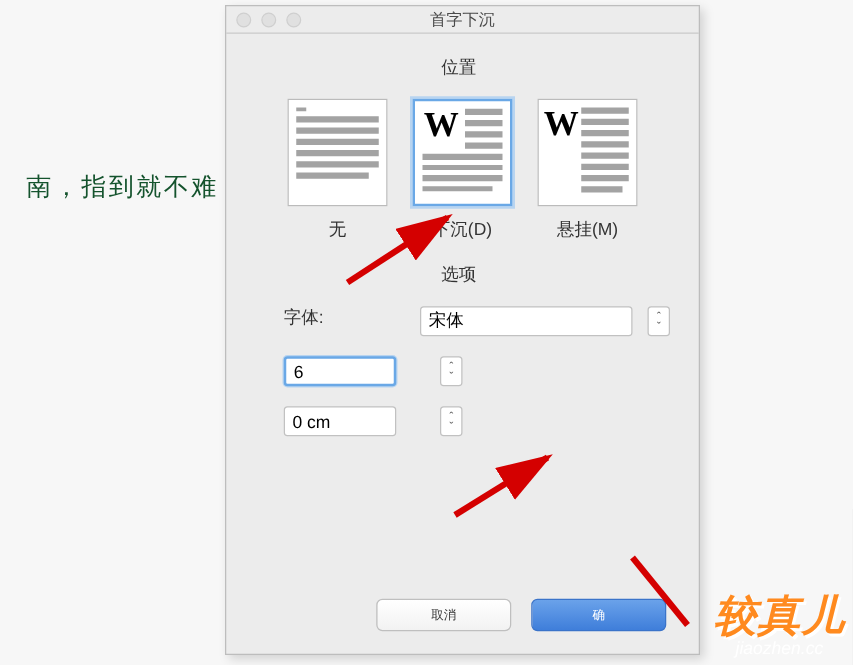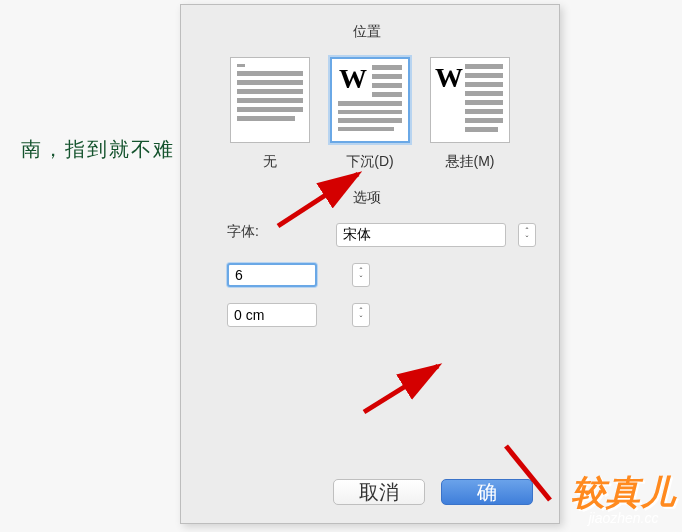--- a/index.html
+++ b/index.html
@@ -170,24 +170,24 @@
       margin-left:6px;
     }
     .button-row {
       position:absolute;
       bottom: 18px;
       right: 26px;
       display:flex;
       gap:16px;
     }
     .btn {
-      width: 92px;
+      width: 108px;
       height: 26px;
       border-radius: 5px;
-      font-size: 20px;
+      font-size: 10px;
       display:flex;
       align-items:center;
       justify-content:center;
       cursor:pointer;
     }
     .btn-default {
       background: linear-gradient(#ffffff,#f2f2f2);
       border:1px solid #bfbfbf;
       color:#333;
     }
@@ -220,20 +220,28 @@
       font-style: italic;
       margin-top:-6px;
     }
   </style>
 </head>
 <body>
 
 <div class="bg-text">南，指到就不难</div>
 
 <div class="dialog">
+  <div class="titlebar">
+    <div class="traffic-lights">
+      <span></span>
+      <span></span>
+      <span></span>
+    </div>
+    <span>首字下沉</span>
+  </div>
 
   <div class="section">
     <div class="section-header">
       <span class="section-label">位置</span>
       <span class="section-line"></span>
     </div>
     <div class="position-row">
       <div class="pos-item">
         <div class="pos-thumb pos-none">
           <div class="line" style="width:8px;height:3px"></div>

